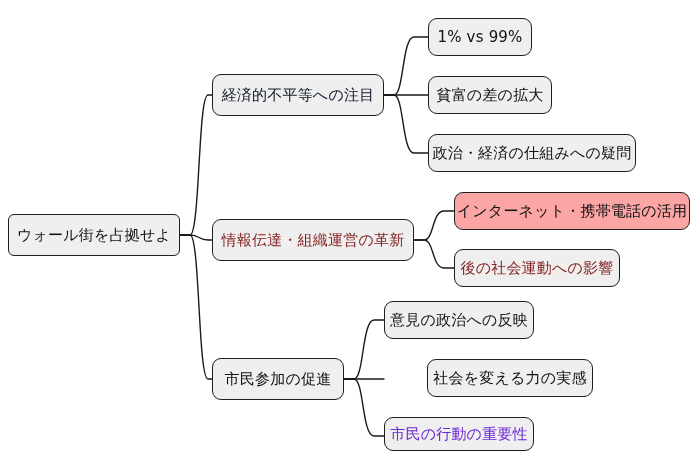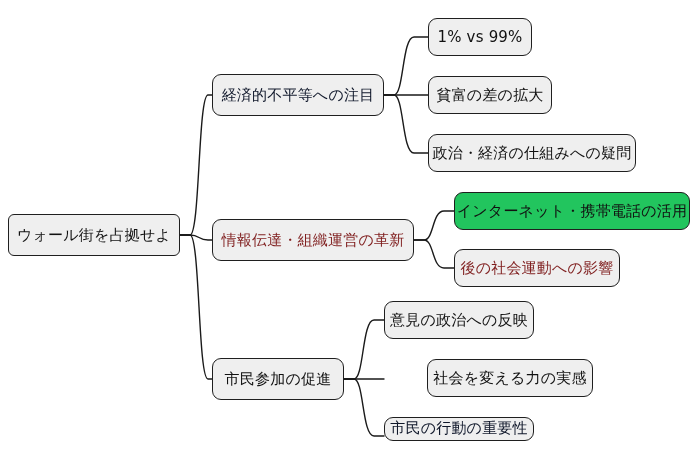--- a/index.html
+++ b/index.html
@@ -84,33 +84,33 @@
       </div>
       <div class="node" style="left: 428px; top: 76px; width: 124px; height: 38px; font-size: 15px; background: rgb(239, 239, 239); border-color: rgb(31, 31, 31); color: rgb(17, 17, 17);">
         <span class="node-label">貧富の差の拡大</span>
       </div>
       <div class="node" style="left: 428px; top: 134px; width: 208px; height: 38px; font-size: 15px; background: rgb(239, 239, 239); border-color: rgb(31, 31, 31); color: rgb(17, 17, 17);">
         <span class="node-label">政治・経済の仕組みへの疑問</span>
       </div>
       <div class="node" style="left: 212px; top: 219px; width: 202px; height: 42px; font-size: 15px; background: rgb(239, 239, 239); border-color: rgb(31, 31, 31); color: #7f1d1d;">
         <span class="node-label">情報伝達・組織運営の革新</span>
       </div>
-      <div class="node" style="left: 454px; top: 192px; width: 236px; height: 38px; font-size: 15px; background: #22c55e; border-color: rgb(31, 31, 31); color: rgb(17, 17, 17);">
+      <div class="node" style="left: 454px; top: 192px; width: 236px; height: 38px; font-size: 15px; background: #fca5a5; border-color: rgb(31, 31, 31); color: rgb(17, 17, 17);">
         <span class="node-label">インターネット・携帯電話の活用</span>
       </div>
       <div class="node" style="left: 454px; top: 249px; width: 166px; height: 38px; font-size: 15px; background: rgb(239, 239, 239); border-color: rgb(31, 31, 31); color: #7f1d1d;">
         <span class="node-label">後の社会運動への影響</span>
       </div>
       <div class="node" style="left: 212px; top: 358px; width: 132px; height: 42px; font-size: 15px; background: rgb(239, 239, 239); border-color: rgb(31, 31, 31); color: rgb(17, 17, 17);">
         <span class="node-label">市民参加の促進</span>
       </div>
       <div class="node" style="left: 384px; top: 301px; width: 150px; height: 38px; font-size: 15px; background: rgb(239, 239, 239); border-color: rgb(31, 31, 31); color: rgb(17, 17, 17);">
         <span class="node-label">意見の政治への反映</span>
       </div>
       <div class="node" style="left: 384px; top: 359px; width: 166px; height: 38px; font-size: 15px; background: rgb(239, 239, 239); border-color: rgb(31, 31, 31); color: rgb(17, 17, 17); margin-left: 43px;">
         <span class="node-label">社会を変える力の実感</span>
       </div>
-      <div class="node" style="left: 384px; top: 417px; width: 150px; height: 24px; font-size: 15px; background: rgb(239, 239, 239); border-color: rgb(31, 31, 31); color: #0f172a; font-family: Liberation Mono, monospace;">
+      <div class="node" style="left: 384px; top: 417px; width: 150px; height: 34px; font-size: 15px; background: rgb(239, 239, 239); border-color: rgb(31, 31, 31); color: #6d28d9;">
         <span class="node-label">市民の行動の重要性</span>
       </div>
     </div>
 
 </div>
 
 </body></html>

